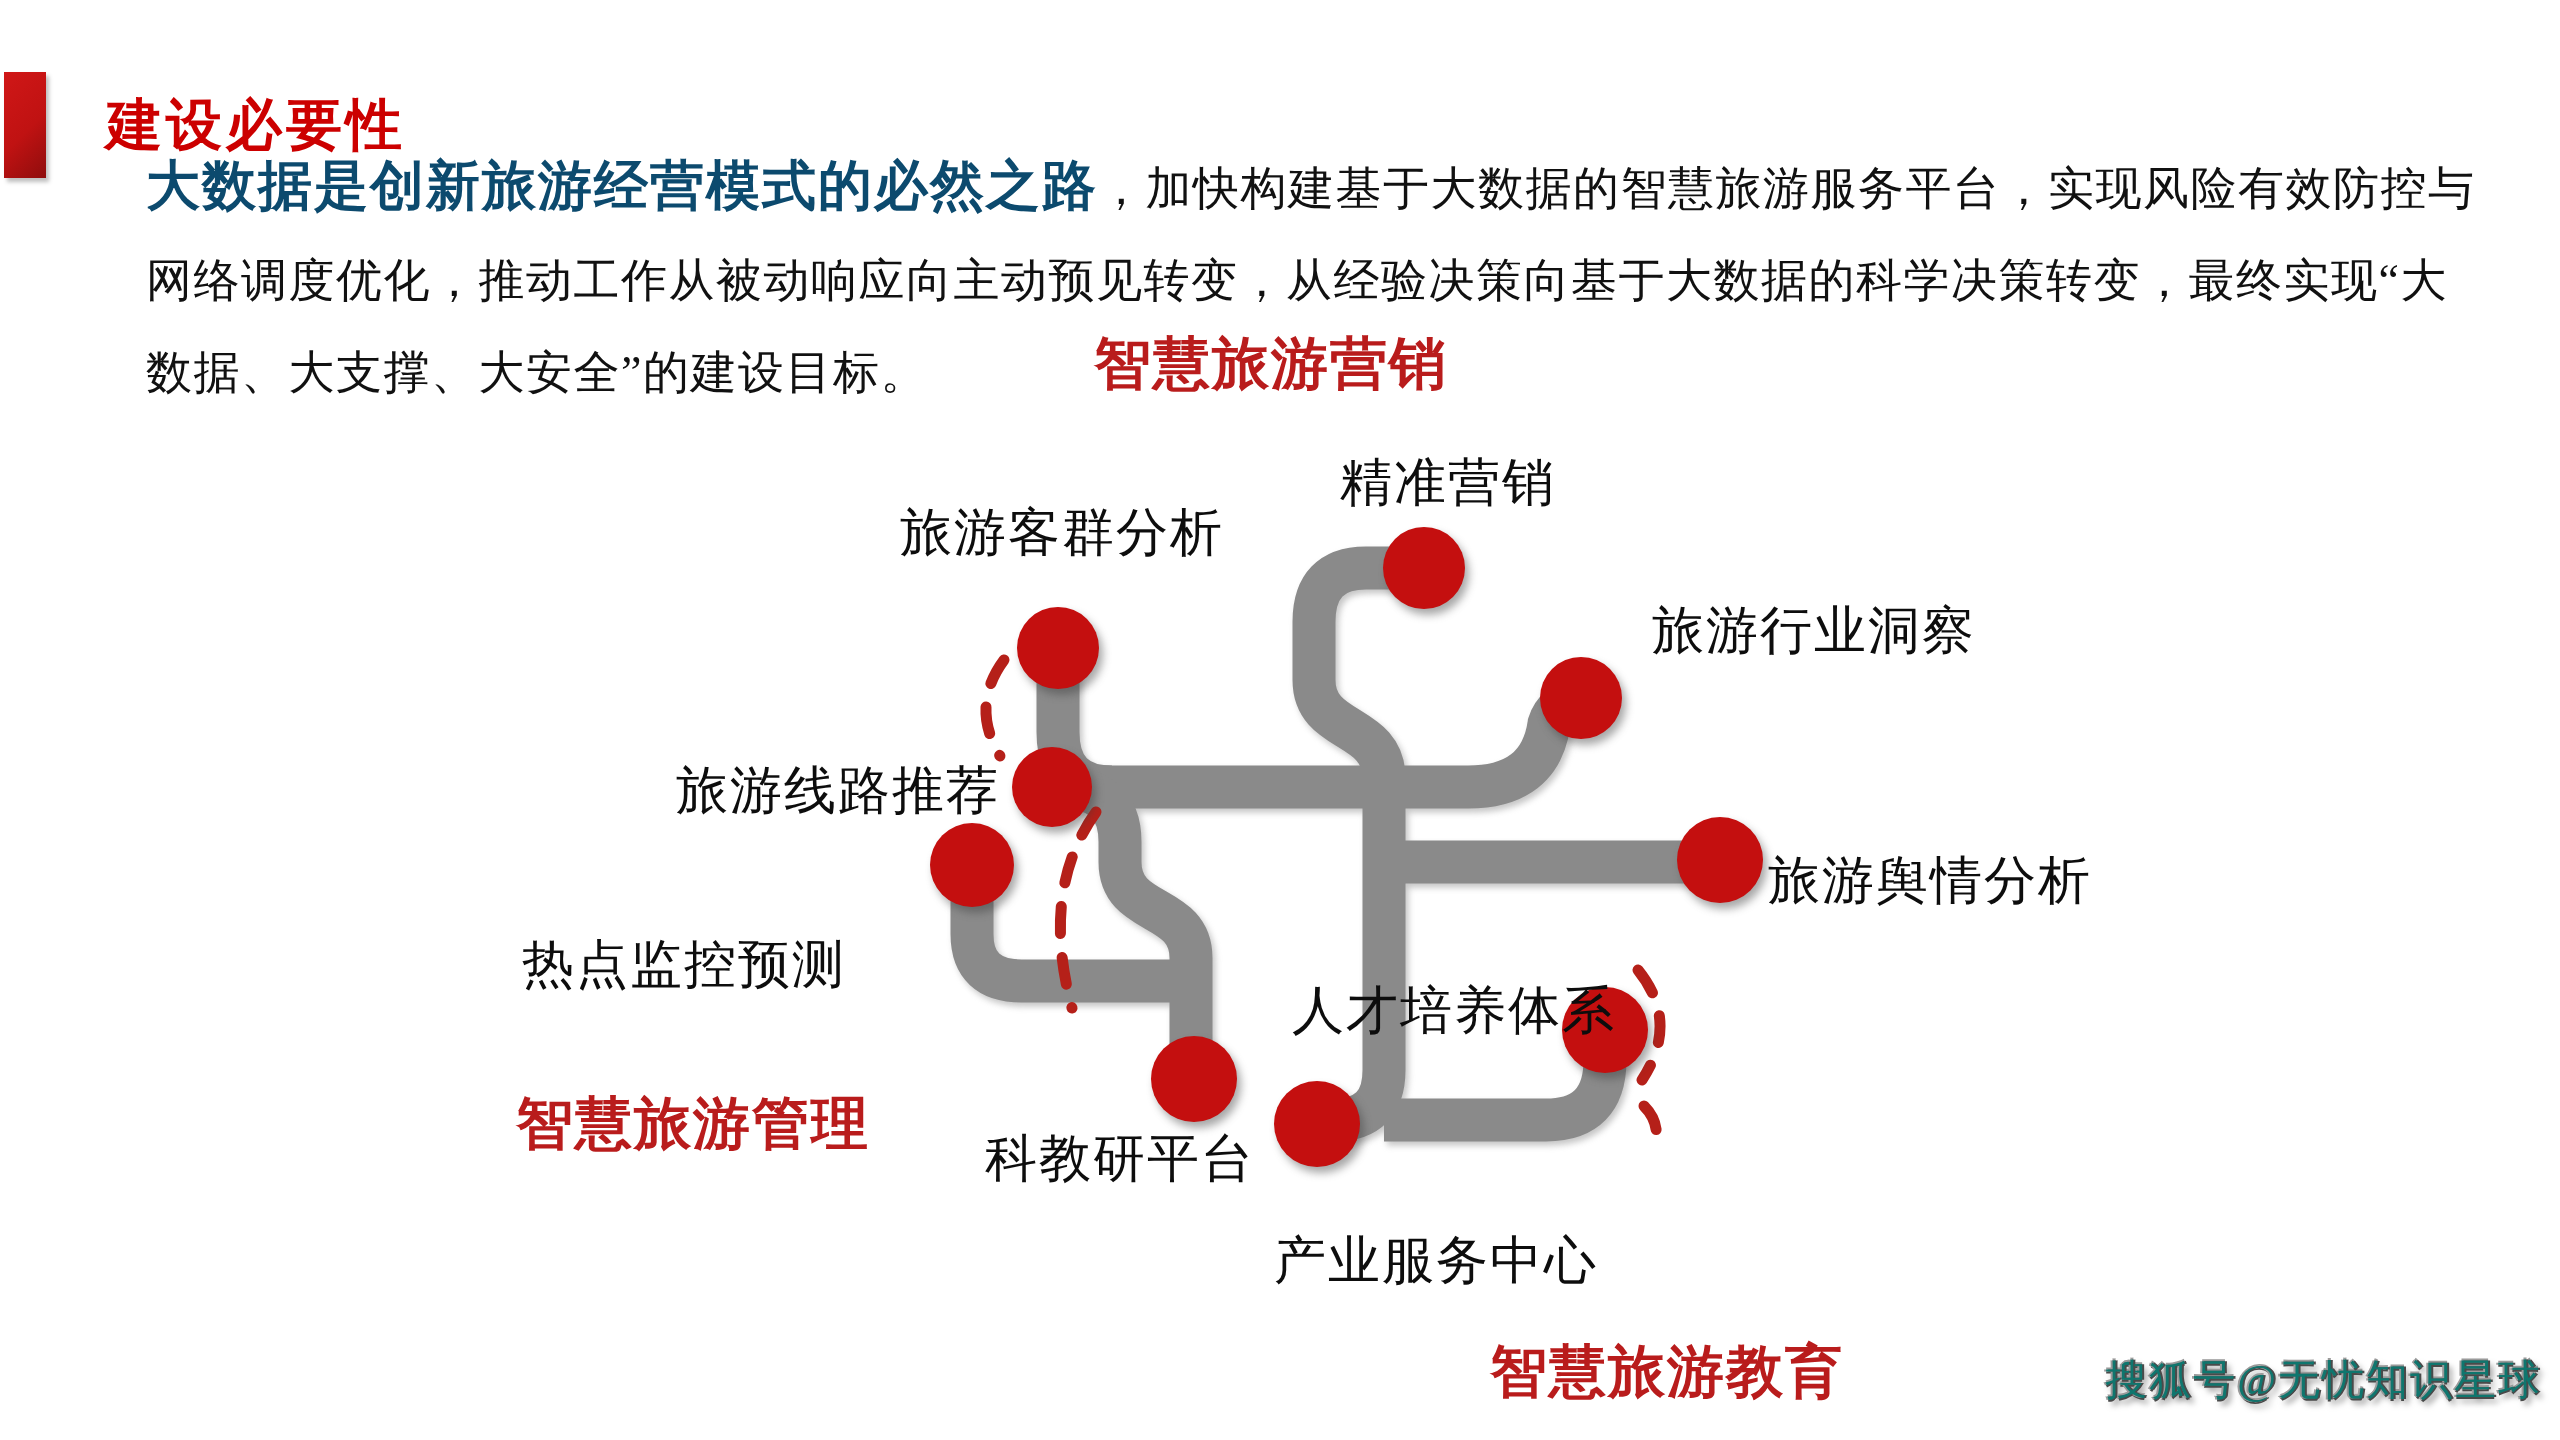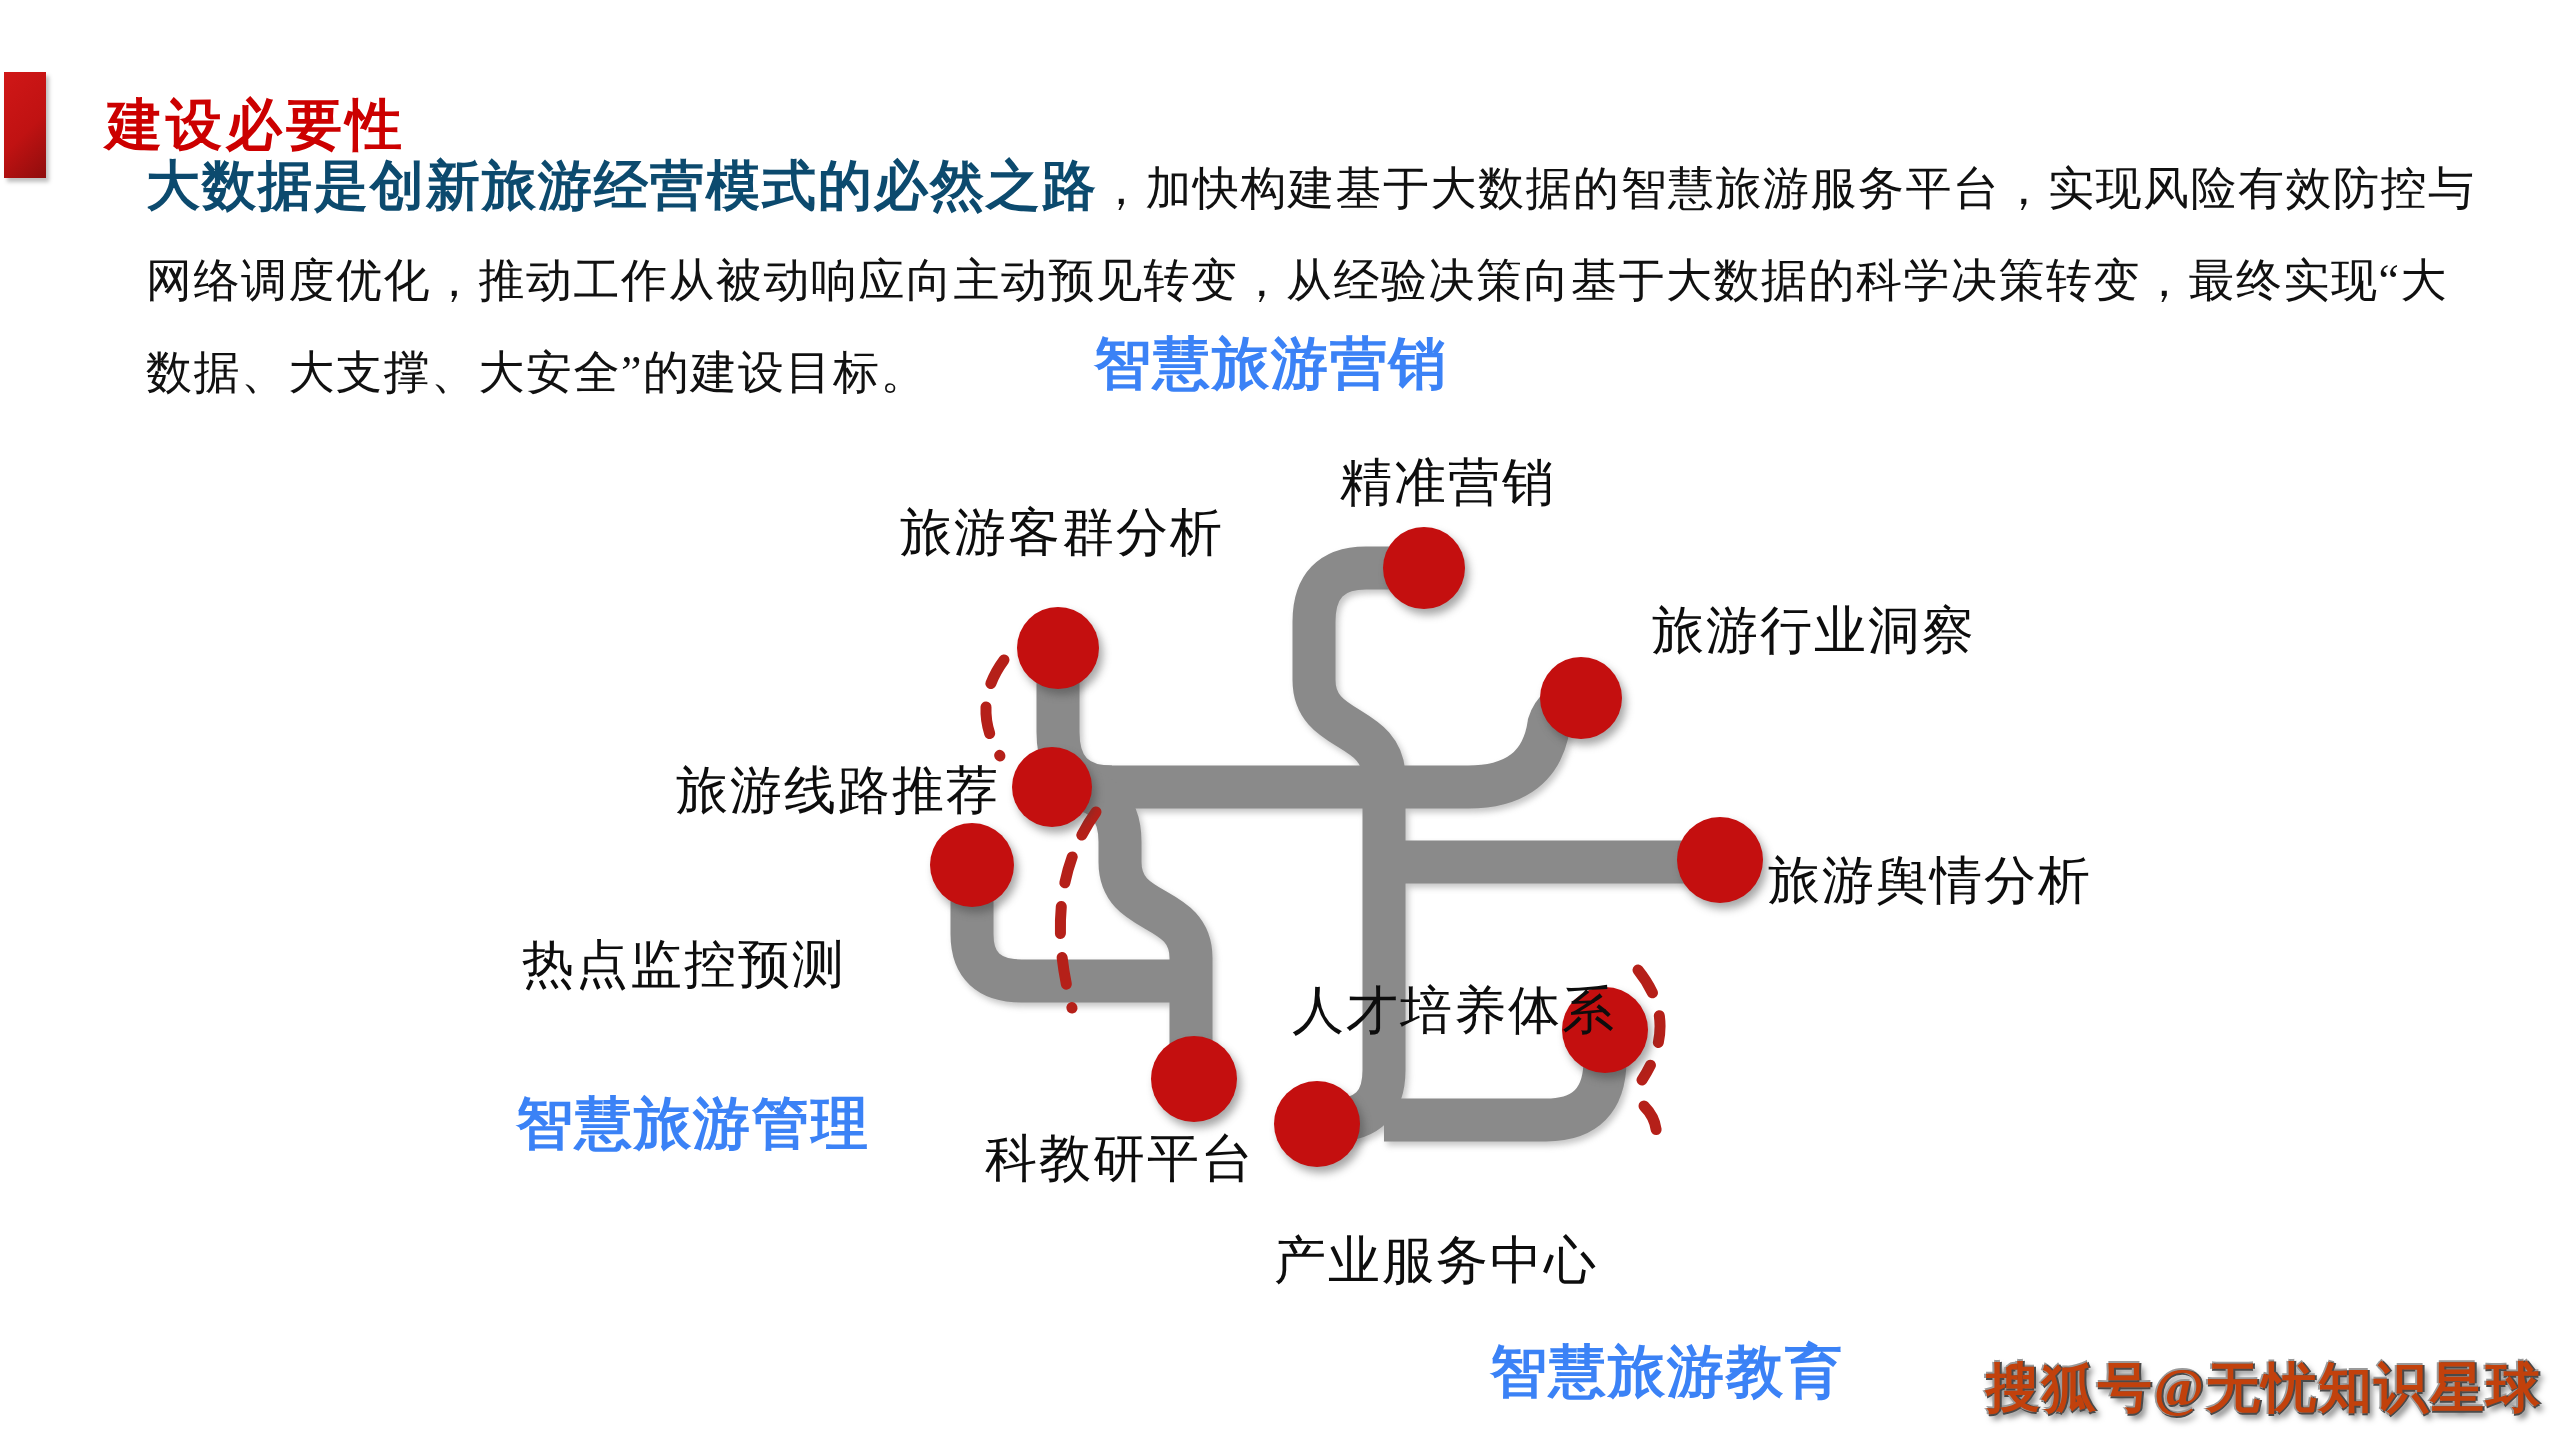--- a/index.html
+++ b/index.html
@@ -28,26 +28,26 @@
   .diagram-svg{position:absolute;left:0;top:0;width:2560px;height:1440px;}
   .roads{filter:drop-shadow(3px 4px 3px rgba(110,110,110,0.40));}
   .road{stroke:#8a8a8a;stroke-width:43;fill:none;}
   .nodes{filter:drop-shadow(4px 6px 4px rgba(60,60,60,0.45));}
   .node{fill:#c40f0f;}
   .dash{stroke:#b52019;stroke-width:11;fill:none;stroke-dasharray:27 24;stroke-linecap:round;}
   .branch-label{
     position:absolute;font-size:52px;color:#0d0d0d;letter-spacing:2px;white-space:nowrap;
   }
   .section-label{
-    position:absolute;font-size:57px;font-weight:bold;color:#3b82f6;letter-spacing:2px;white-space:nowrap;
+    position:absolute;font-size:57px;font-weight:bold;color:#b91c1c;letter-spacing:2px;white-space:nowrap;
   }
   
   .watermark{
     position:absolute;right:18px;top:1352px;
-    font-size:54px;font-weight:bold;color:#c2410c;letter-spacing:2px;white-space:nowrap;
+    font-size:42px;font-weight:normal;color:#0f766e;letter-spacing:2px;white-space:nowrap;
     text-shadow:2px 0 0 #4a4a4a,-2px 0 0 #9a9a9a,0 2px 0 #4a4a4a,0 -2px 0 #9a9a9a,4px 5px 6px rgba(0,0,0,0.55);
   }
 </style>
 </head>
 <body>
 
 <div class="page">
 
   <div class="title-square"></div>
   <div class="page-title">建设必要性</div>

